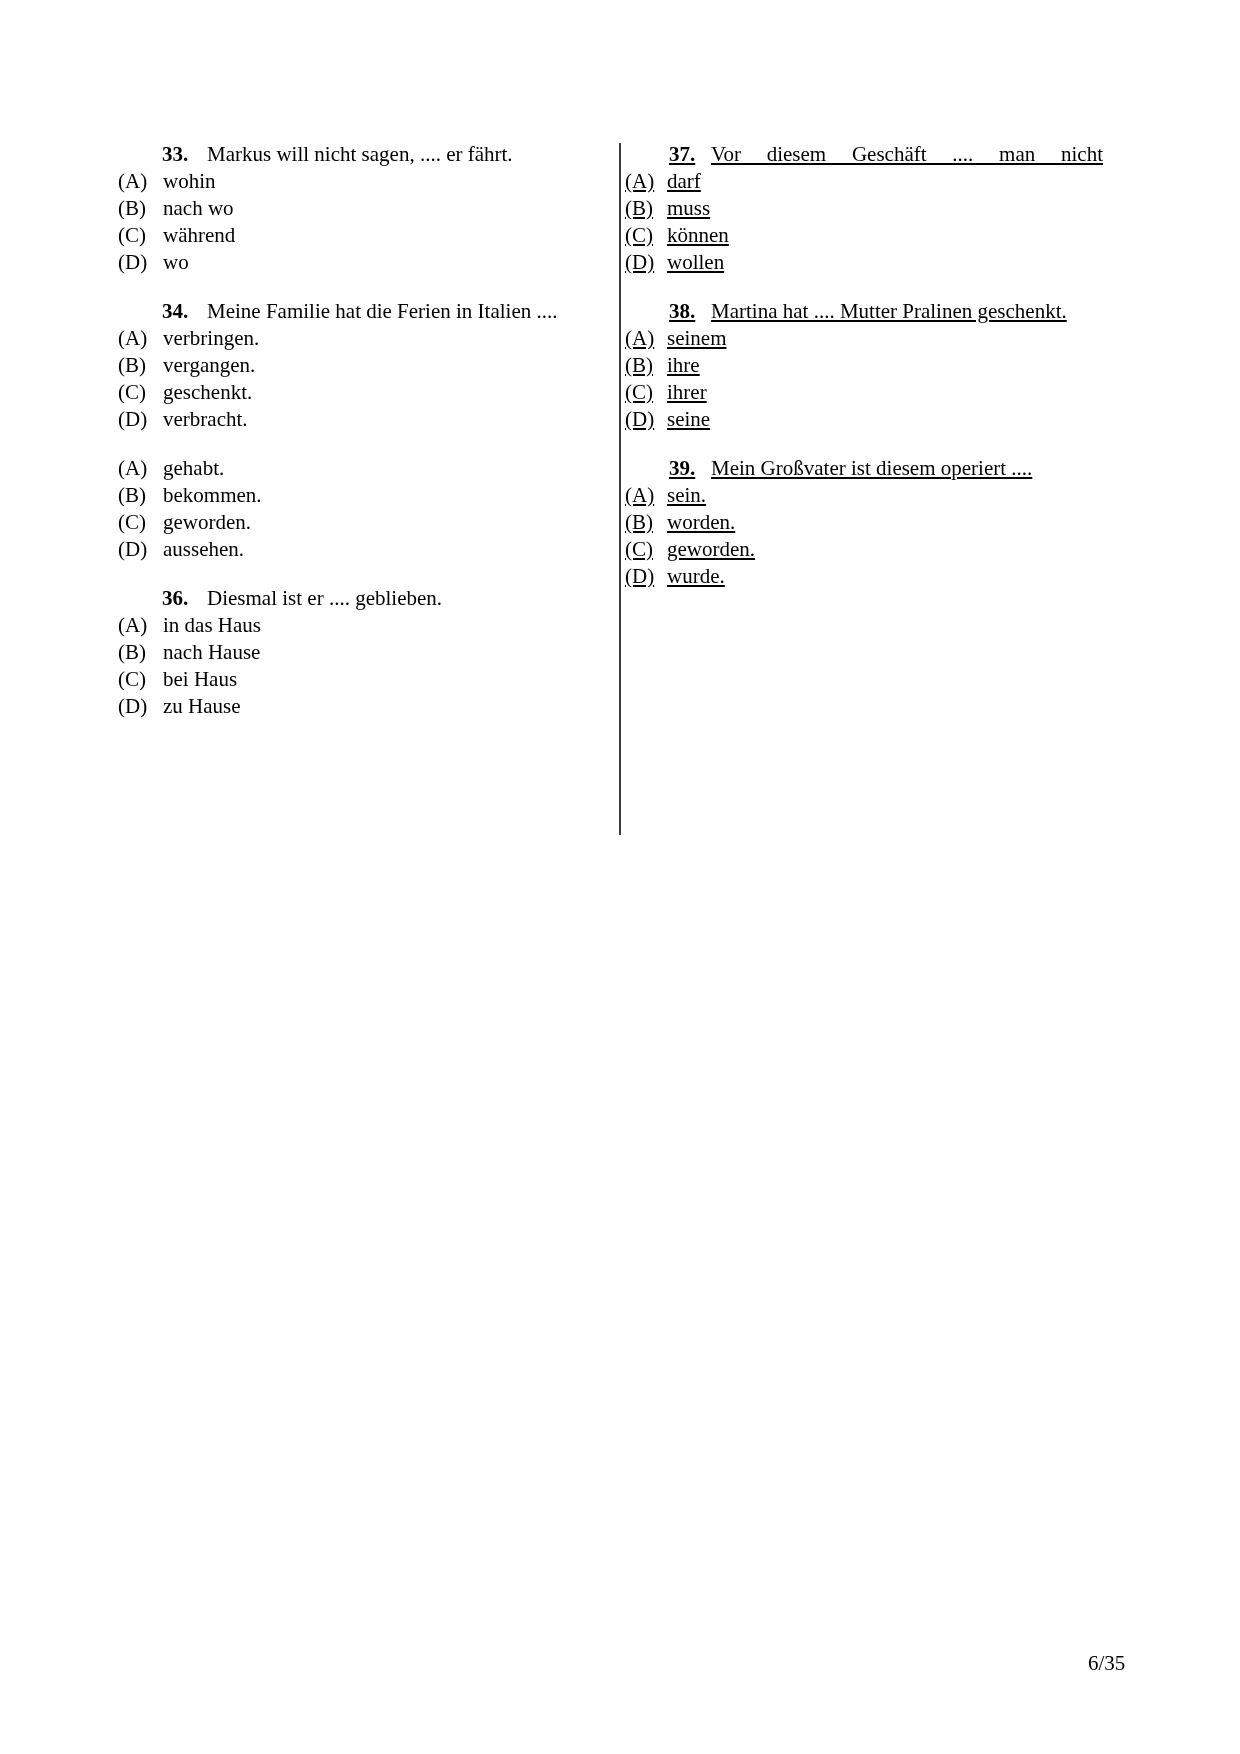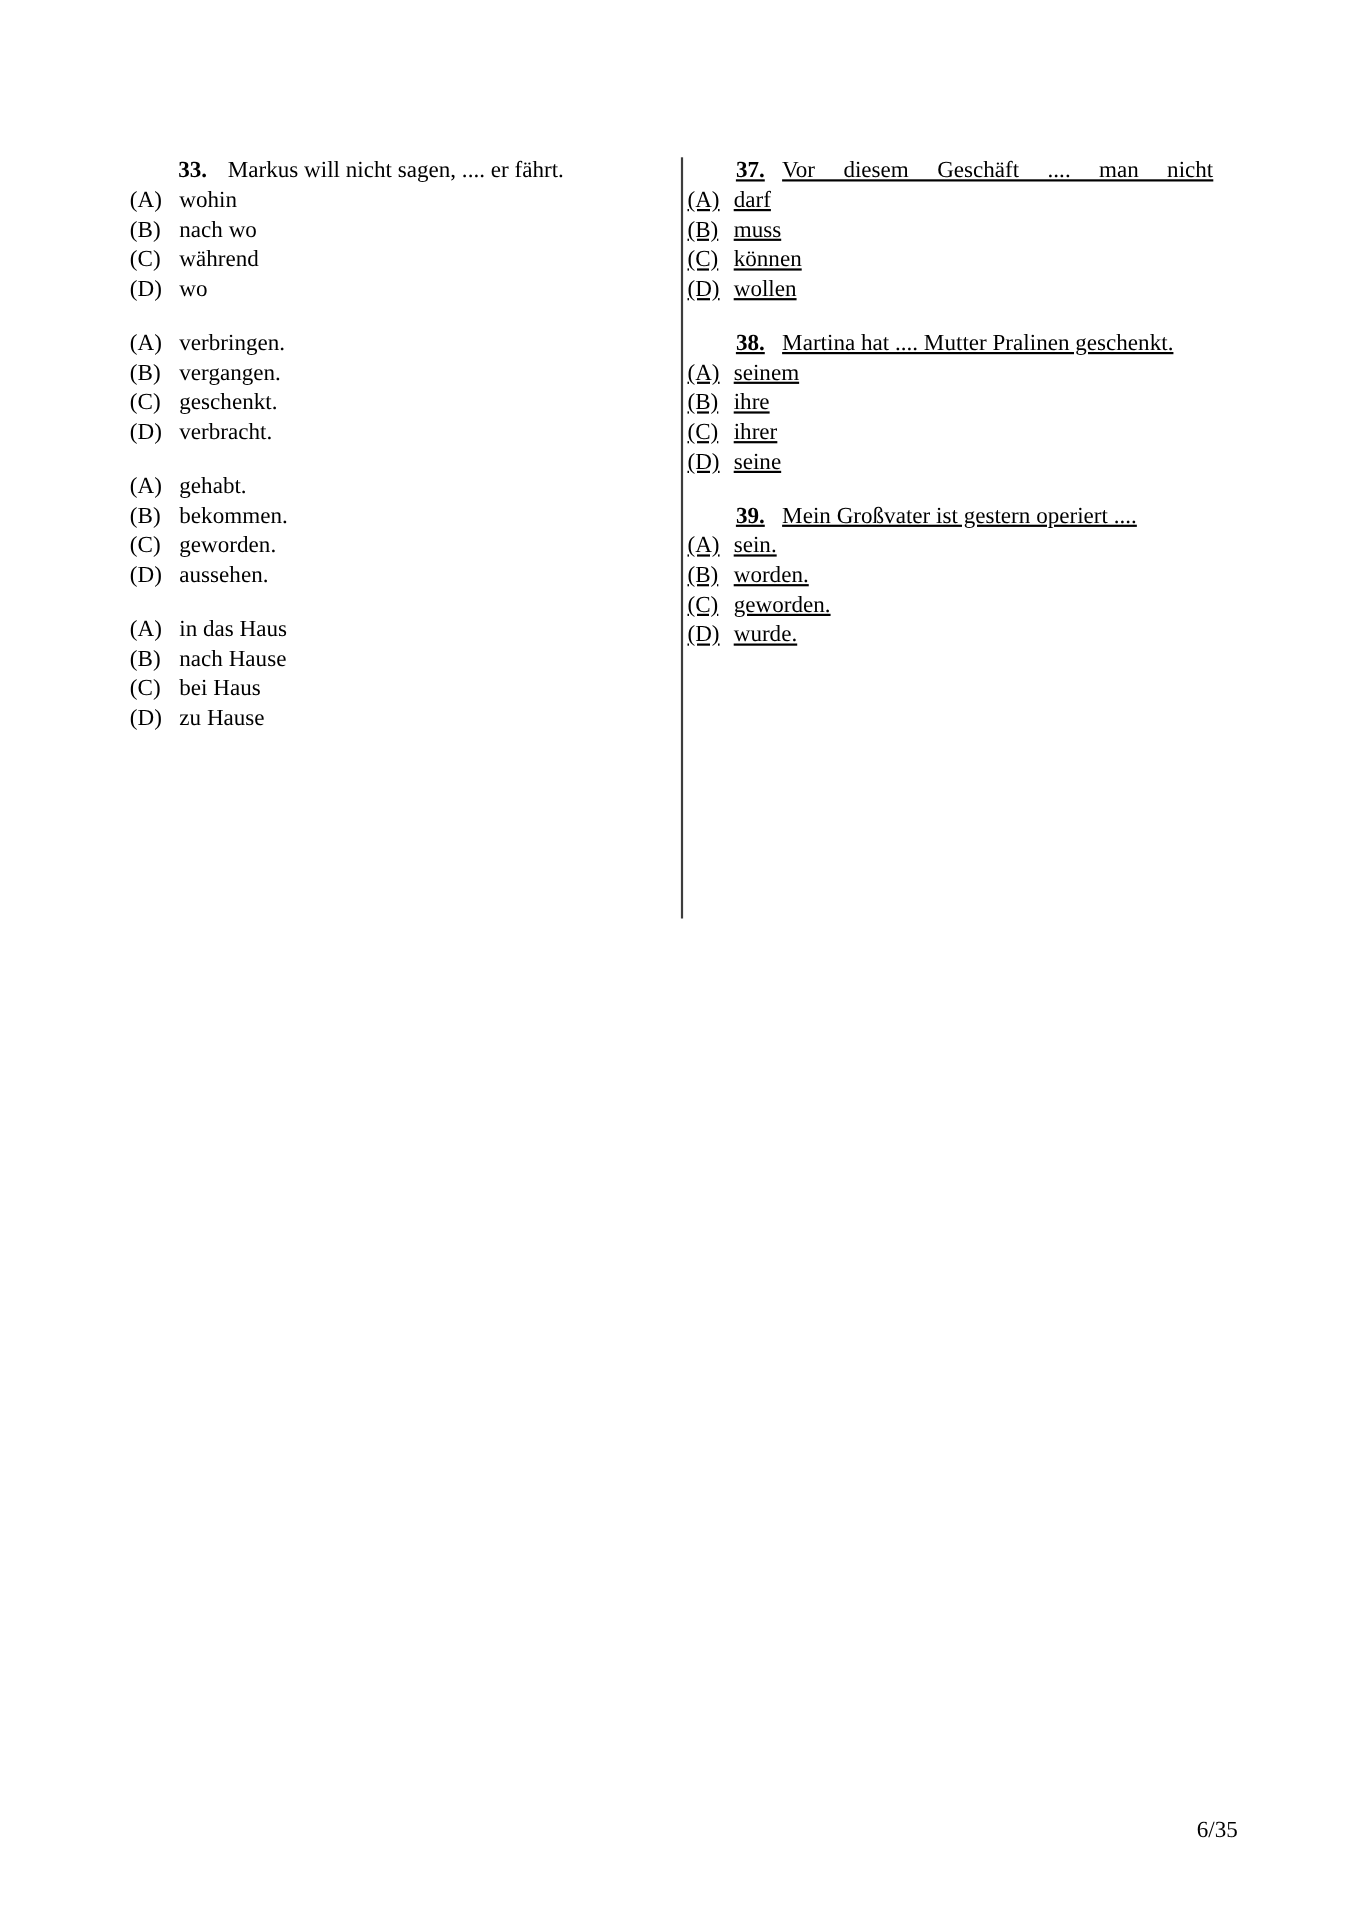--- a/index.html
+++ b/index.html
@@ -81,20 +81,26 @@
   </div>
 
   <div class="option">
     <span class="opt-label">(D)</span>
     <span class="opt-text">wo</span>
   </div>
 </div>
   </div>
 
   <div class="question">
+    <div class="q-head">
+      <span class="q-num">34.</span>
+      <span class="q-text">
+            <div class="q-line">Meine Familie hat die Ferien in Italien ....</div>
+          </span>
+    </div>
     <div class="options">
   <div class="option">
     <span class="opt-label">(A)</span>
     <span class="opt-text">verbringen.</span>
   </div>
 
   <div class="option">
     <span class="opt-label">(B)</span>
     <span class="opt-text">vergangen.</span>
   </div>
@@ -129,20 +135,26 @@
   </div>
 
   <div class="option">
     <span class="opt-label">(D)</span>
     <span class="opt-text">aussehen.</span>
   </div>
 </div>
   </div>
 
   <div class="question">
+    <div class="q-head">
+      <span class="q-num">36.</span>
+      <span class="q-text">
+            <div class="q-line">Diesmal ist er .... geblieben.</div>
+          </span>
+    </div>
     <div class="options">
   <div class="option">
     <span class="opt-label">(A)</span>
     <span class="opt-text">in das Haus</span>
   </div>
 
   <div class="option">
     <span class="opt-label">(B)</span>
     <span class="opt-text">nach Hause</span>
   </div>
@@ -220,21 +232,21 @@
     <span class="opt-label">(D)</span>
     <span class="opt-text">seine</span>
   </div>
 </div>
   </div>
 
   <div class="question">
     <div class="q-head">
       <span class="q-num">39.</span>
       <span class="q-text">
-            <div class="q-line">Mein Großvater ist gestern operiert ....</div>
+            <div class="q-line">Mein Großvater ist diesem operiert ....</div>
           </span>
     </div>
     <div class="options">
   <div class="option">
     <span class="opt-label">(A)</span>
     <span class="opt-text">sein.</span>
   </div>
 
   <div class="option">
     <span class="opt-label">(B)</span>

